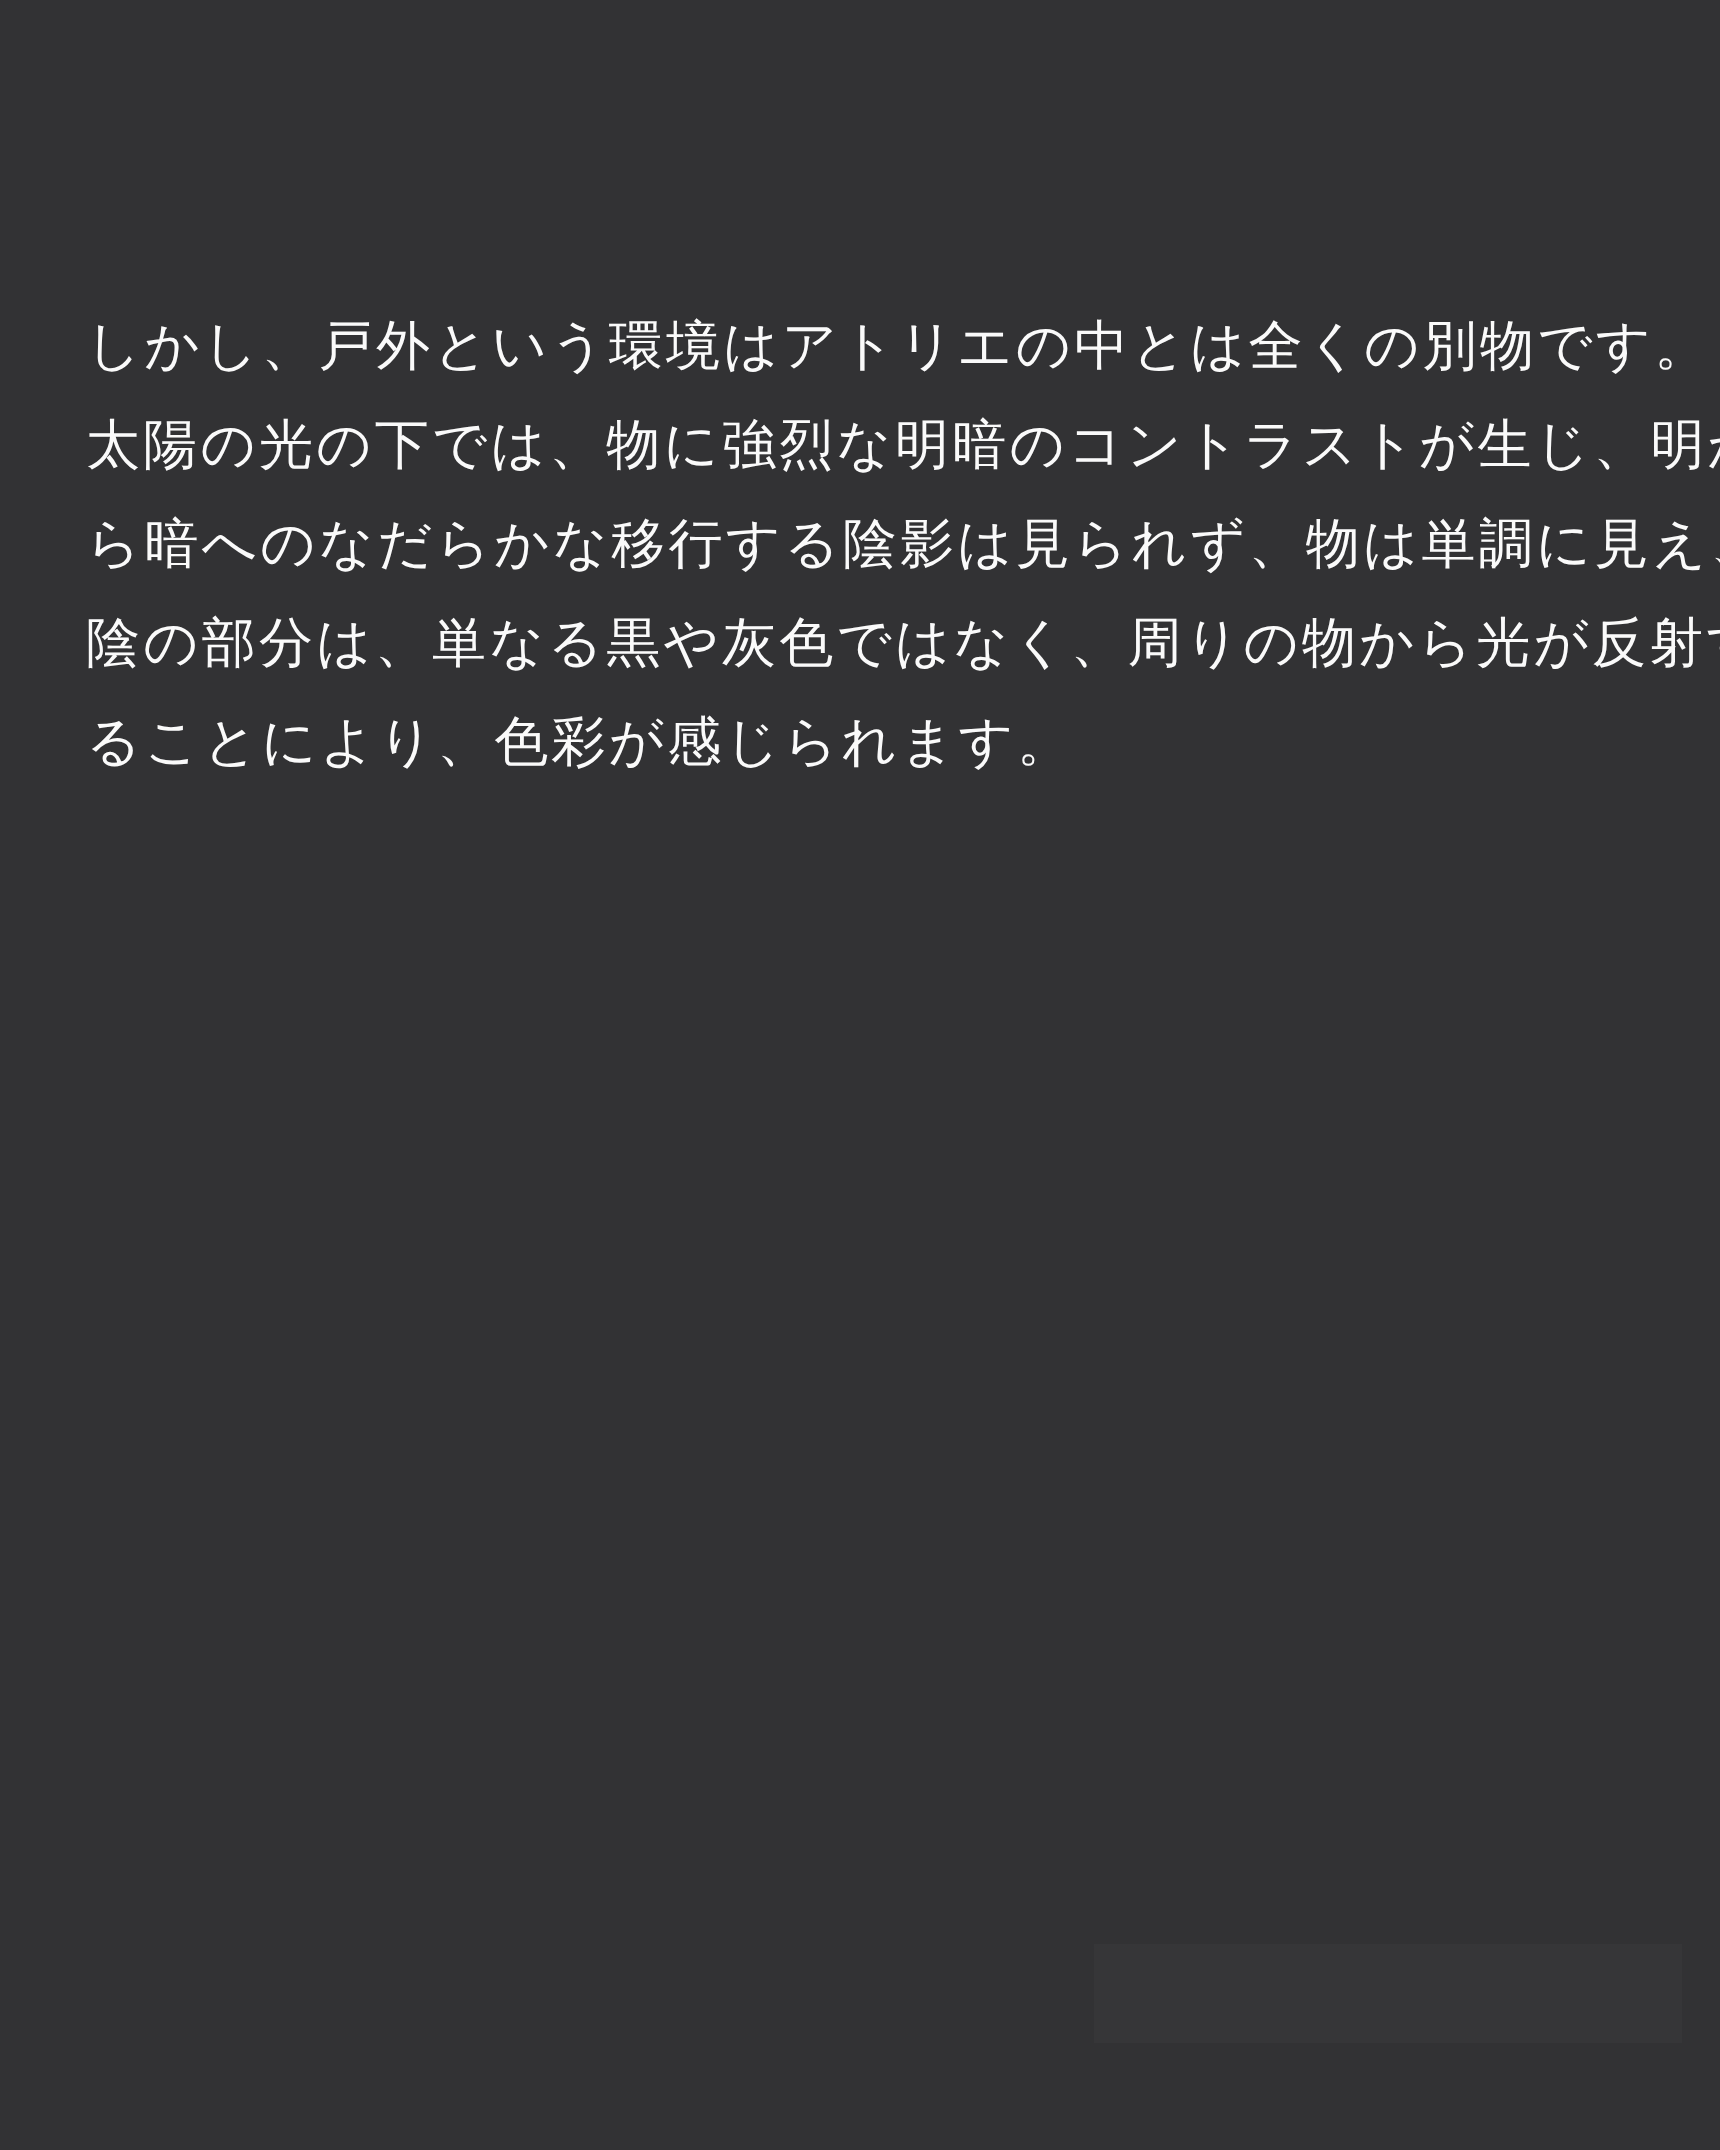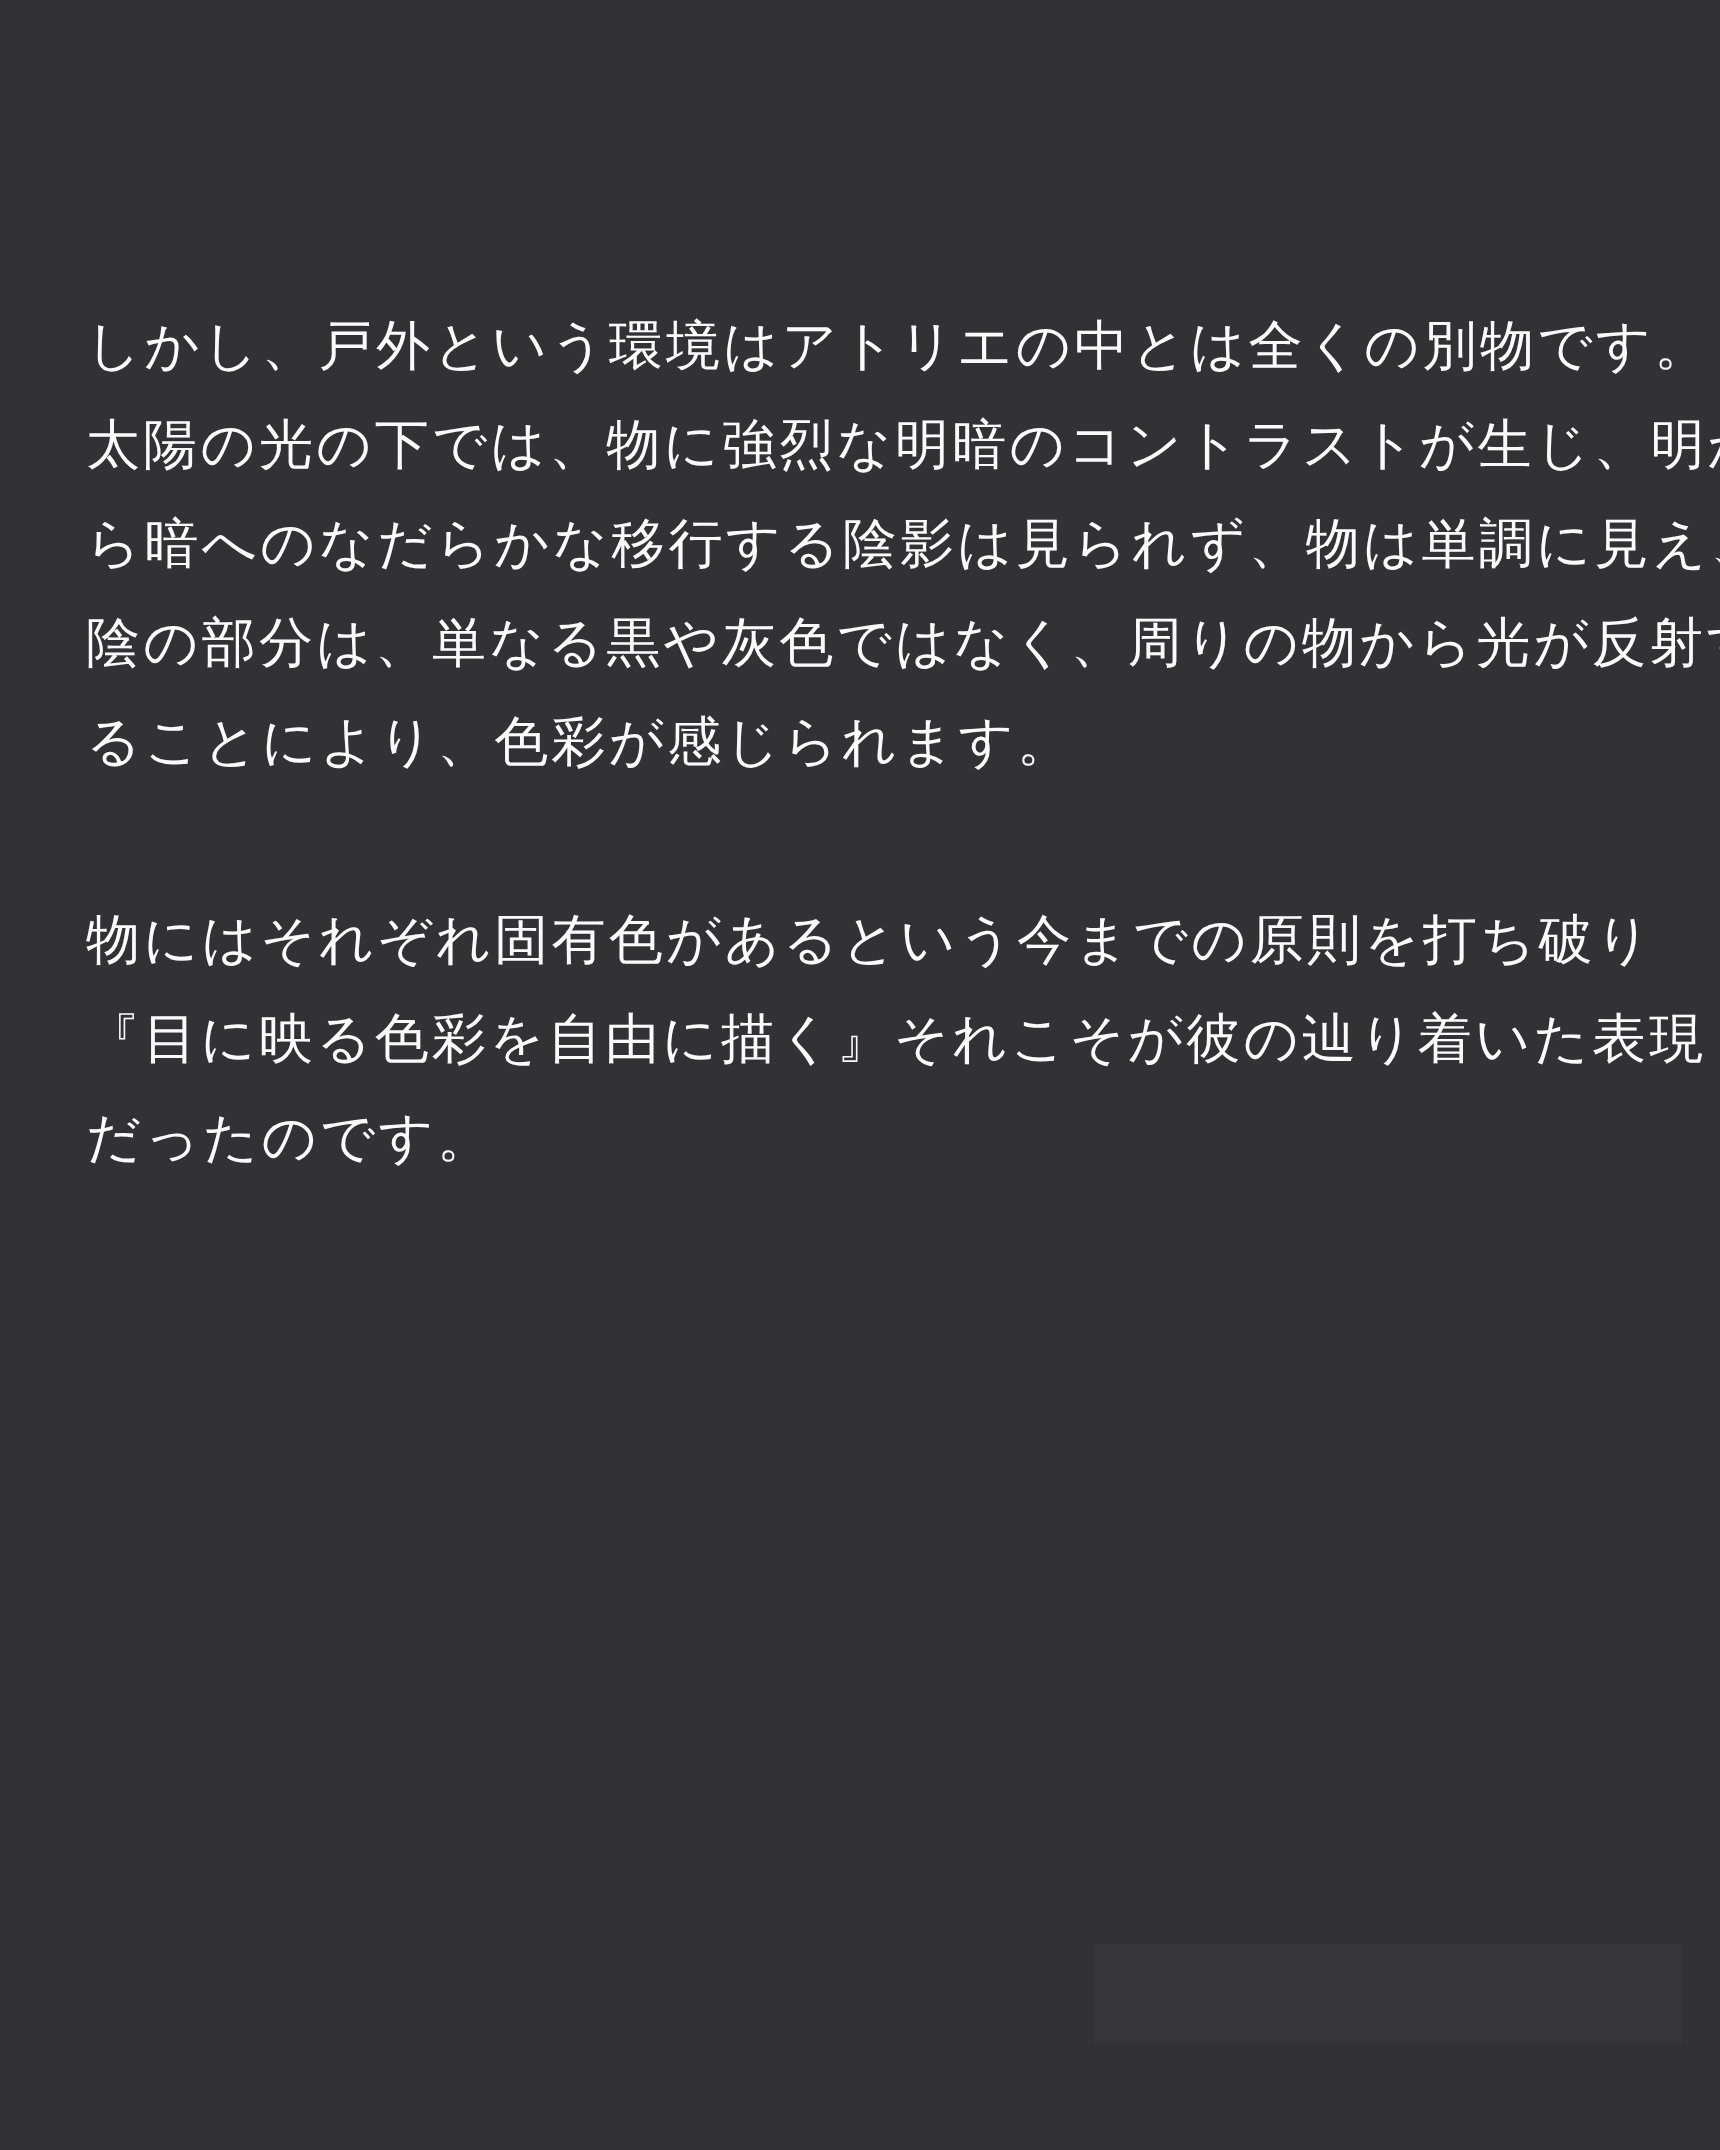--- a/index.html
+++ b/index.html
@@ -43,19 +43,16 @@
 </style>
 </head>
 <body>
 
 <div class="article">
   <div class="para">しかし、戸外という環境はアトリエの中とは全くの別物です。
 太陽の光の下では、物に強烈な明暗のコントラストが生じ、明か
 ら暗へのなだらかな移行する陰影は見られず、物は単調に見え、
 陰の部分は、単なる黒や灰色ではなく、周りの物から光が反射す
 ることにより、色彩が感じられます。</div>
-  <div class="para">物にはそれぞれ固有色があるという今までの原則を打ち破り
-『目に映る色彩を自由に描く』それこそが彼の辿り着いた表現
-だったのです。</div>
 </div>
 
 <div class="placeholder-panel"></div>
 
 
 </body></html>

